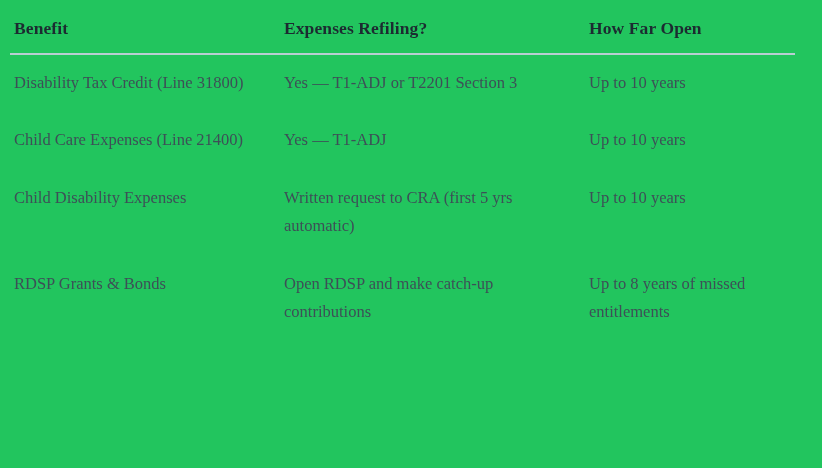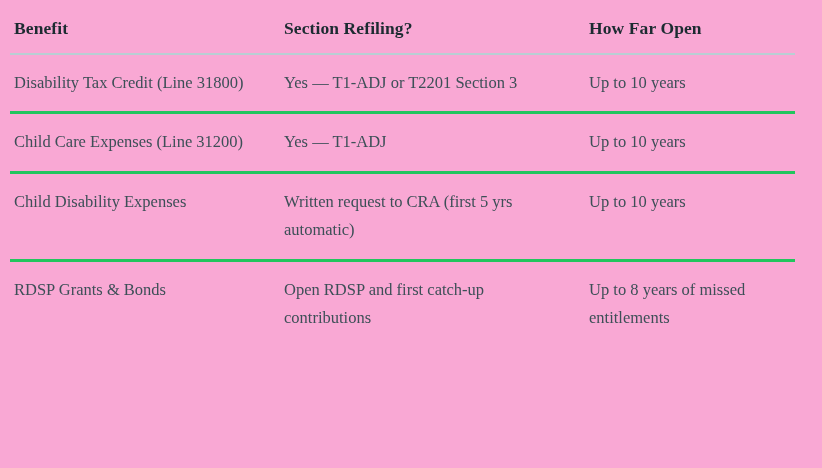--- a/index.html
+++ b/index.html
@@ -9,21 +9,21 @@
   body {
     width: 822px;
     height: 468px;
     background: #dcecef;
     font-family: "Liberation Serif", "DejaVu Serif", serif;
     overflow: hidden;
   }
   .table-wrap {
     width: 822px;
     height: 468px;
-    background: #f9a8d4;
+    background: #22c55e;
     box-sizing: border-box;
     padding: 0 27px 0 10px;
   }
   table.benefits-table {
     width: 785px;
     border-collapse: collapse;
     table-layout: fixed;
   }
   table.benefits-table col.c1 { width: 270px; }
   table.benefits-table col.c2 { width: 305px; }
@@ -39,60 +39,60 @@
     vertical-align: bottom;
     letter-spacing: 0.1px;
   }
   tbody td {
     text-align: left;
     font-weight: normal;
     font-size: 16.5px;
     line-height: 1.72;
     color: #3d4f57;
     padding: 14px 12px 14px 4px;
-    border-bottom: 3px solid #22c55e;
+    border-bottom: 1px solid #22c55e;
     vertical-align: top;
   }
   tbody tr:last-child td {
     border-bottom: none;
   }
 </style>
 </head>
 <body>
 
 <div class="table-wrap">
   <table class="benefits-table">
     <colgroup>
       <col class="c1">
       <col class="c2">
       <col class="c3">
     </colgroup>
     <thead>
       <tr>
         <th>Benefit</th>
-        <th>Section Refiling?</th>
+        <th>Expenses Refiling?</th>
         <th>How Far Open</th>
       </tr>
     </thead>
     <tbody>
       <tr>
         <td>Disability Tax Credit (Line 31800)</td>
         <td>Yes — T1-ADJ or T2201 Section 3</td>
         <td>Up to 10 years</td>
       </tr>
       <tr>
-        <td>Child Care Expenses (Line 31200)</td>
+        <td>Child Care Expenses (Line 21400)</td>
         <td>Yes — T1-ADJ</td>
         <td>Up to 10 years</td>
       </tr>
       <tr>
         <td>Child Disability Expenses</td>
         <td>Written request to CRA (first 5 yrs automatic)</td>
         <td>Up to 10 years</td>
       </tr>
       <tr>
         <td>RDSP Grants &amp; Bonds</td>
-        <td>Open RDSP and first catch-up contributions</td>
+        <td>Open RDSP and make catch-up contributions</td>
         <td>Up to 8 years of missed entitlements</td>
       </tr>
     </tbody>
   </table>
 </div>
 
 </body></html>

